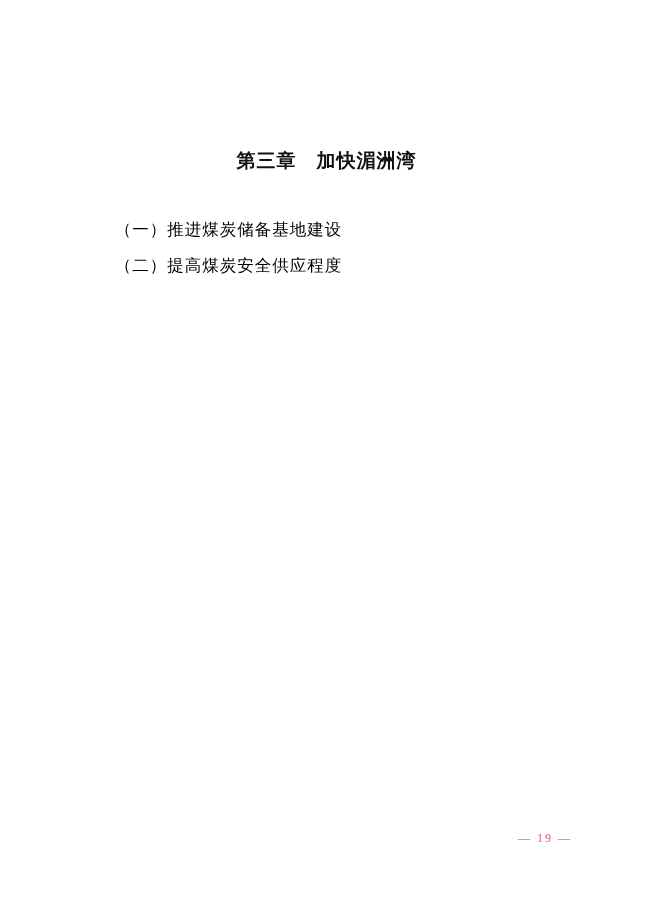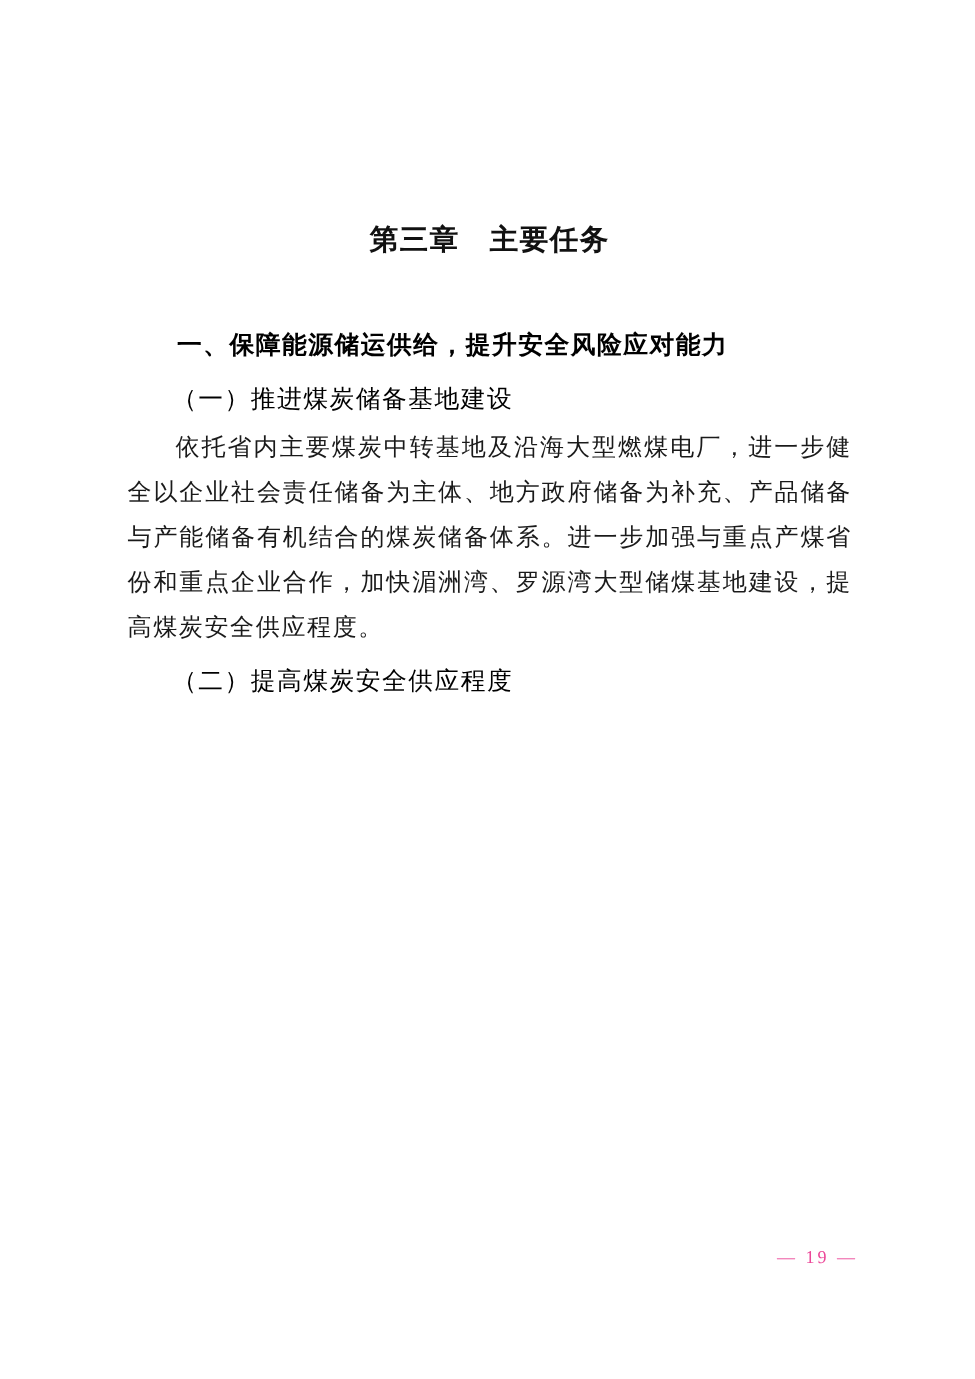--- a/index.html
+++ b/index.html
@@ -67,27 +67,25 @@
     letter-spacing: 2px;
     color: #ec4899;
   }
 </style>
 </head>
 <body>
 
 <div class="page">
   <div class="content">
 
-    <div class="chapter-title">第三章　主要任务</div>
+    <div class="chapter-title">第三章　加快湄洲湾</div>
 
-    <div class="section-heading">一、保障能源储运供给，提升安全风险应对能力</div>
 
     <div class="subsection-heading">（一）推进煤炭储备基地建设</div>
 
-    <p class="body-para">依托省内主要煤炭中转基地及沿海大型燃煤电厂，进一步健全以企业社会责任储备为主体、地方政府储备为补充、产品储备与产能储备有机结合的煤炭储备体系。进一步加强与重点产煤省份和重点企业合作，加快湄洲湾、罗源湾大型储煤基地建设，提高煤炭安全供应程度。</p>
 
 
     <div class="subsection-heading">（二）提高煤炭安全供应程度</div>
 
 
   </div>
 
   <div class="page-number">— 19 —</div>
 </div>
 

